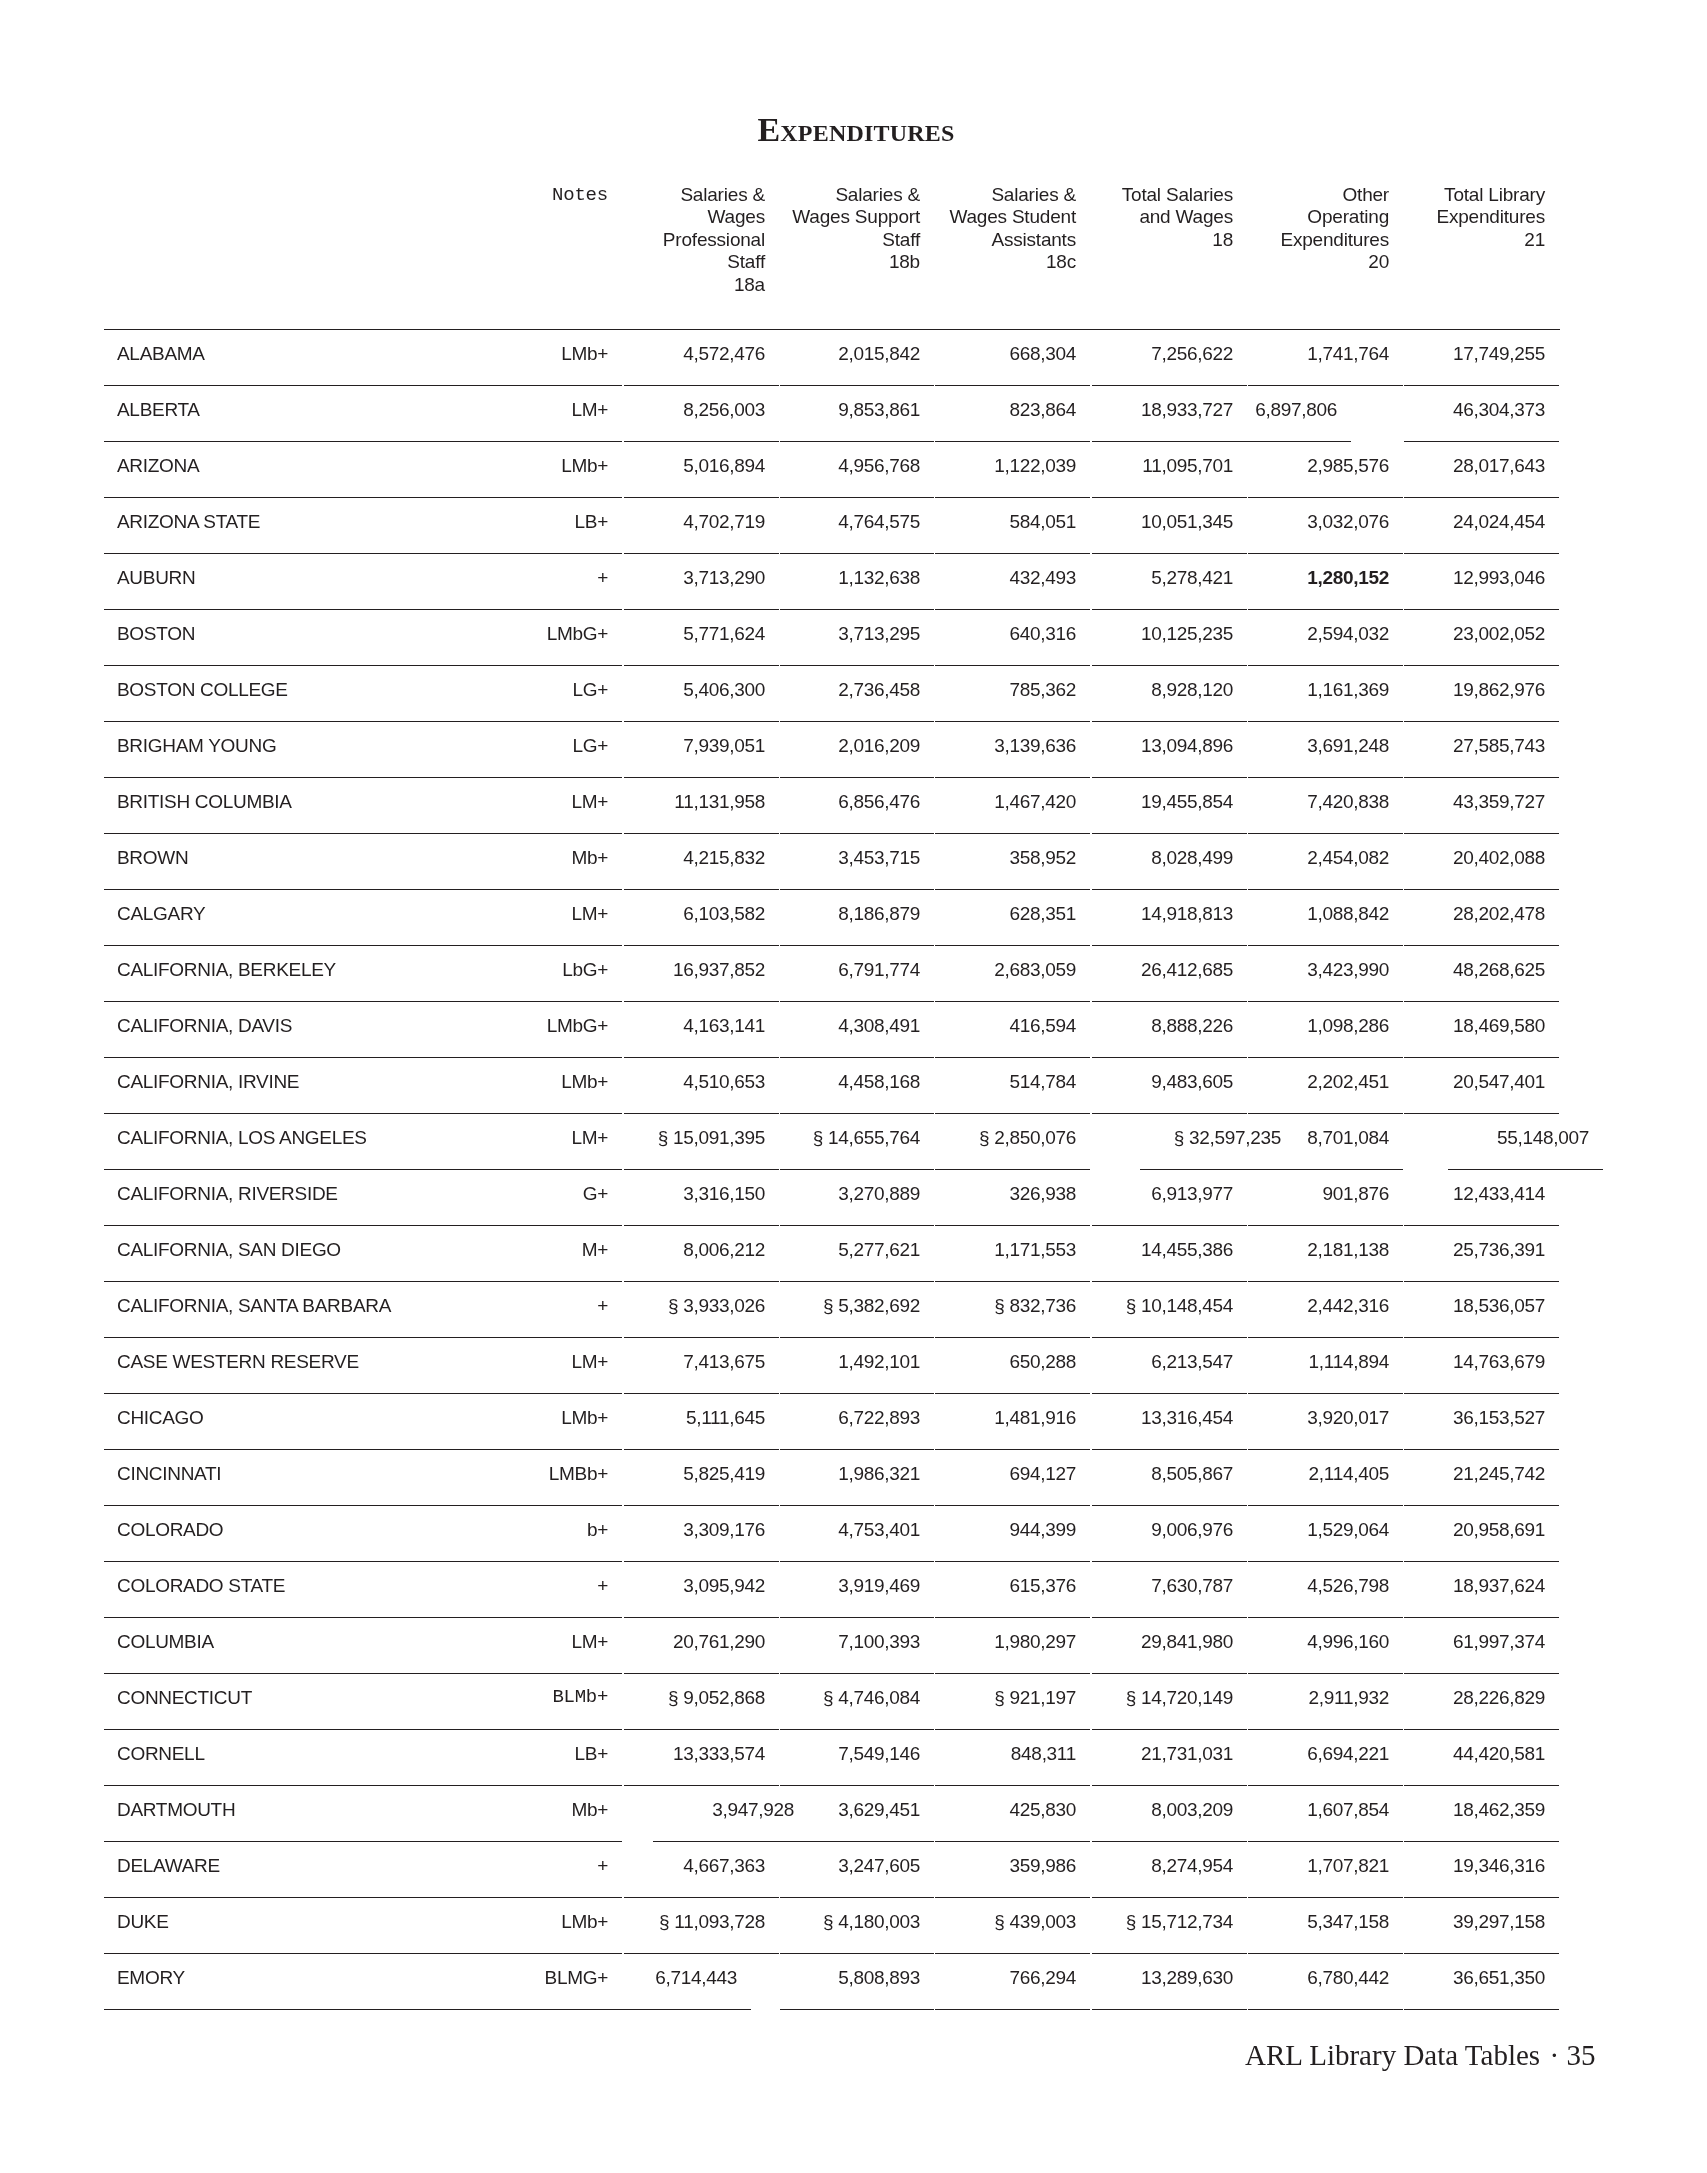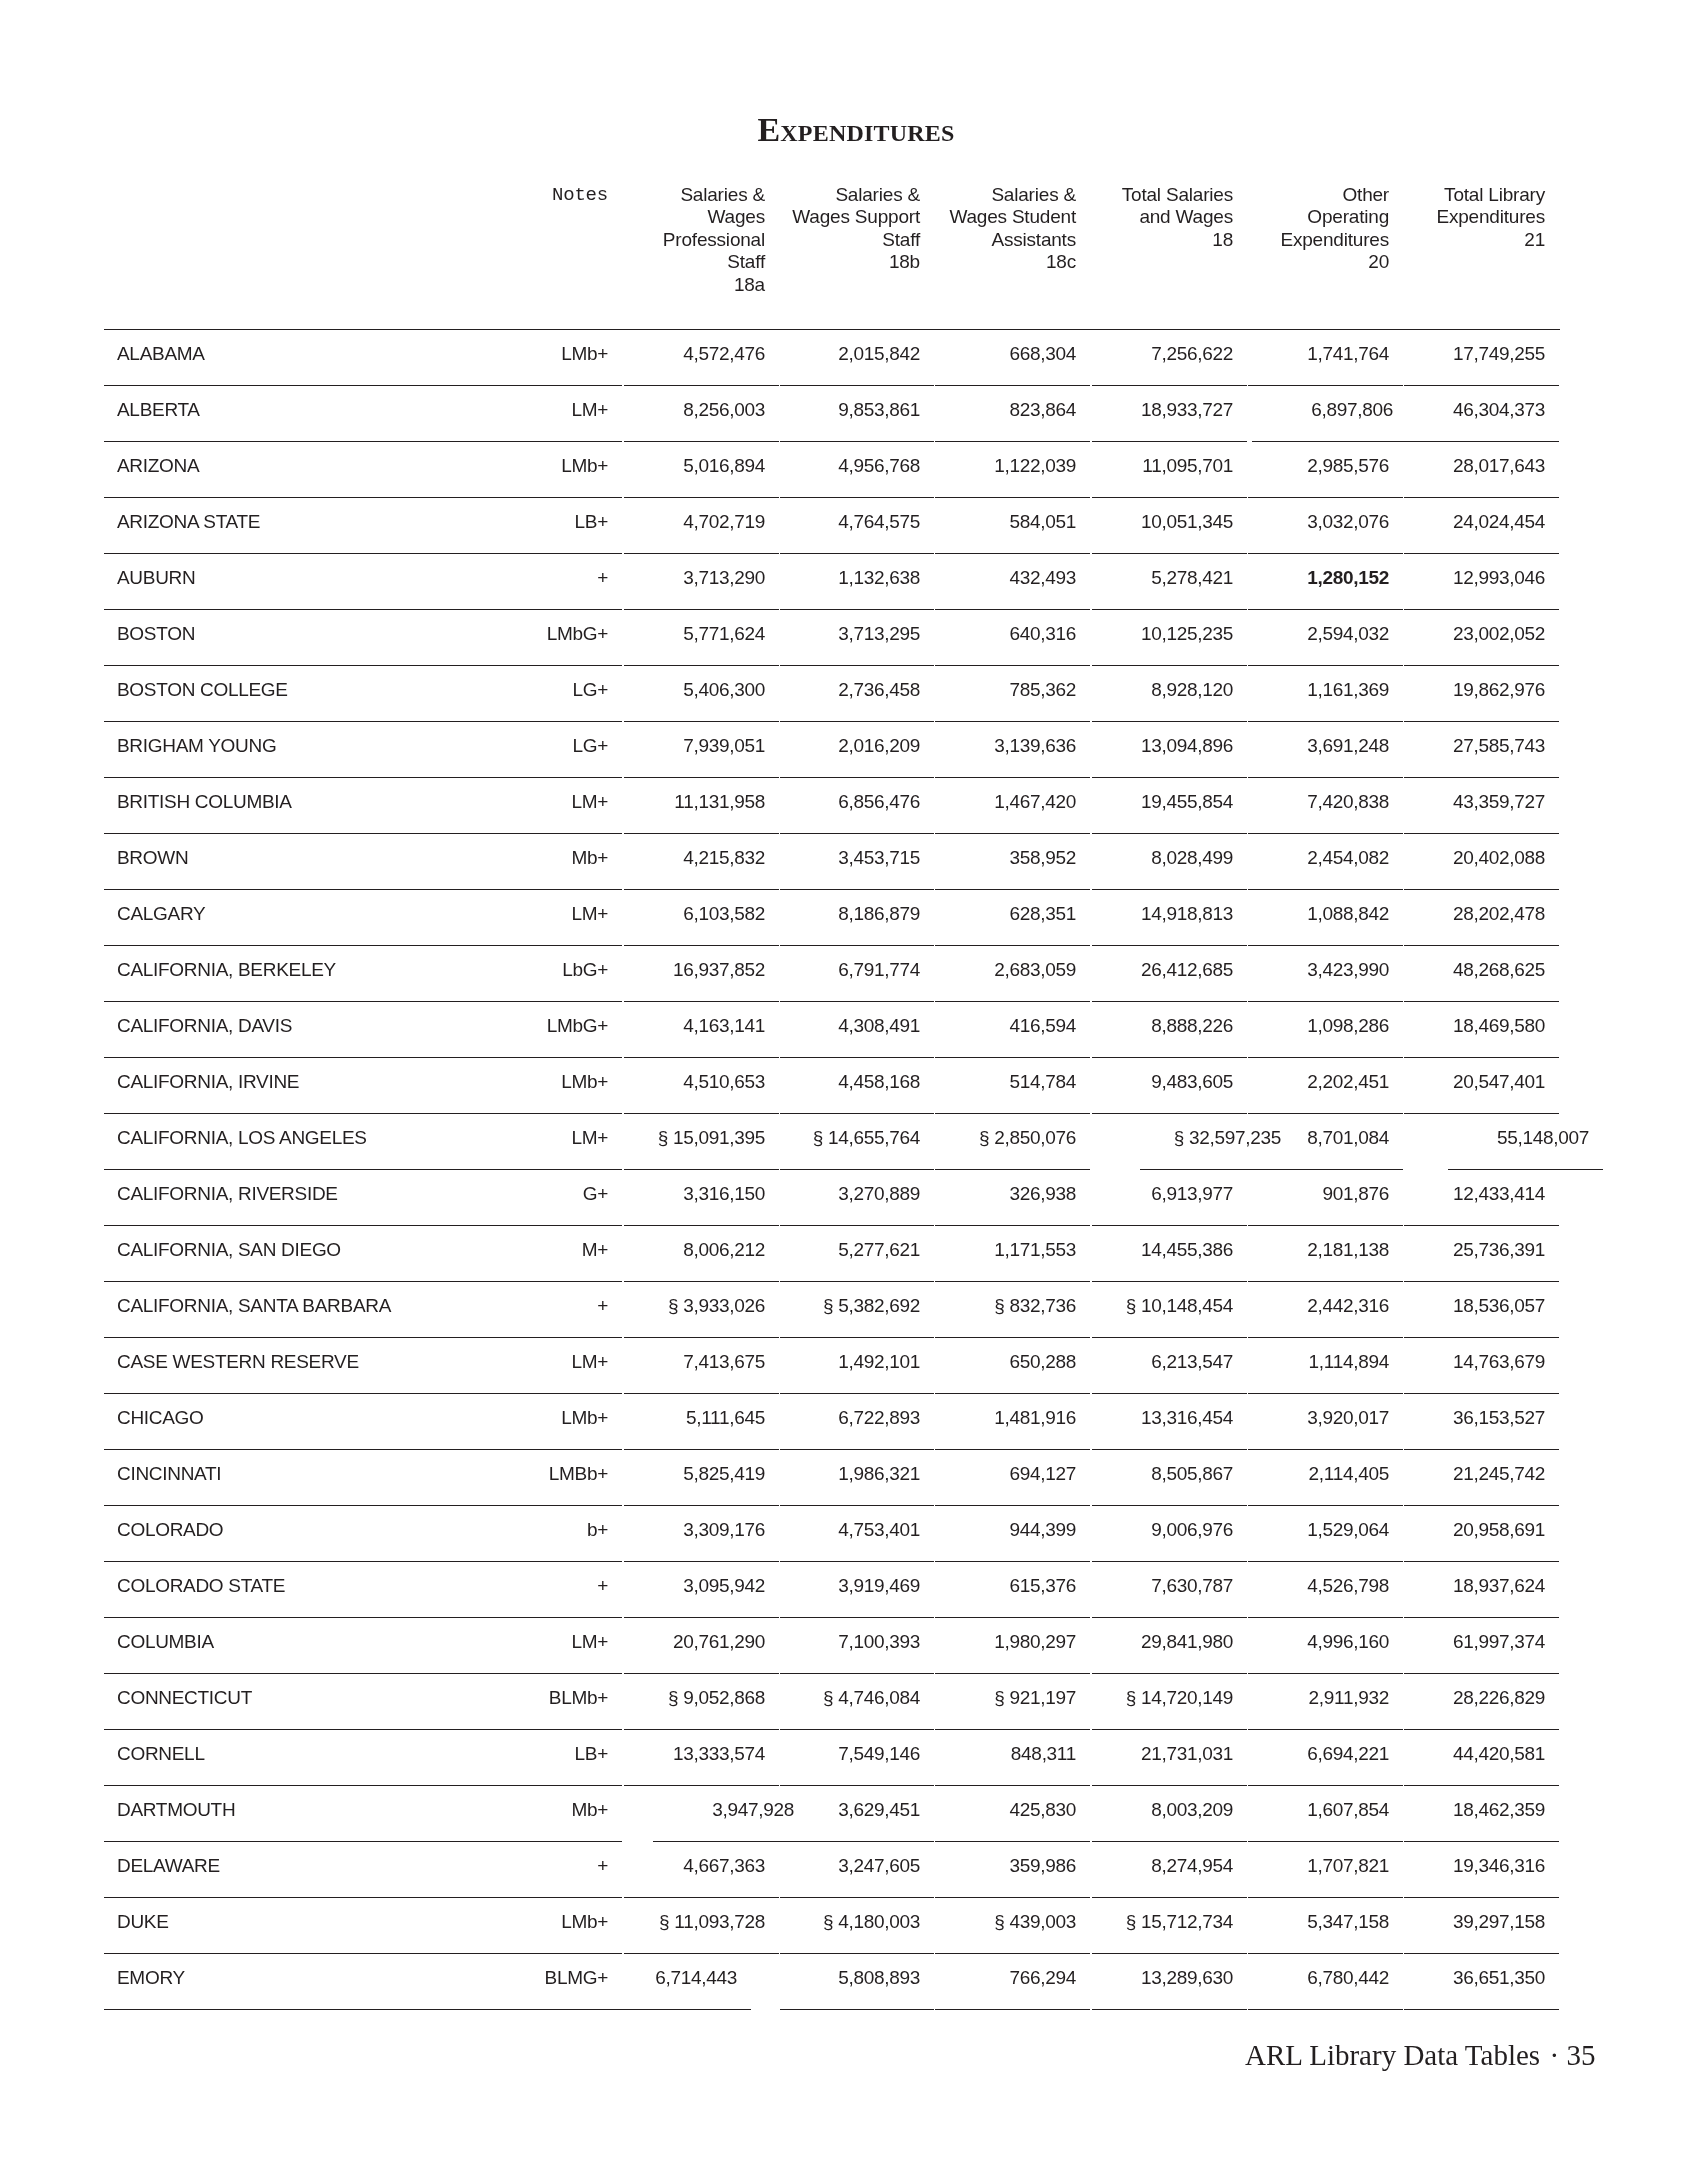--- a/index.html
+++ b/index.html
@@ -135,21 +135,21 @@
         <div class="cell num" style="left: 1144px; width: 155px;">1,741,764</div>
         <div class="cell num" style="left: 1300px; width: 155px;">17,749,255</div>
       </div>
       <div class="row">
         <div class="cell name" style="left: 0px; width: 363px;">ALBERTA</div>
         <div class="cell num" style="left: 363px; width: 155px;">LM+</div>
         <div class="cell num" style="left: 520px; width: 155px;">8,256,003</div>
         <div class="cell num" style="left: 676px; width: 154px;">9,853,861</div>
         <div class="cell num" style="left: 831px; width: 155px;">823,864</div>
         <div class="cell num" style="left: 988px; width: 155px;">18,933,727</div>
-        <div class="cell num" style="left: 1148px; width: 155px;">6,897,806</div>
+        <div class="cell num" style="left: 1092px; width: 155px;">6,897,806</div>
         <div class="cell num" style="left: 1300px; width: 155px;">46,304,373</div>
       </div>
       <div class="row">
         <div class="cell name" style="left: 0px; width: 363px;">ARIZONA</div>
         <div class="cell num" style="left: 363px; width: 155px;">LMb+</div>
         <div class="cell num" style="left: 520px; width: 155px;">5,016,894</div>
         <div class="cell num" style="left: 676px; width: 154px;">4,956,768</div>
         <div class="cell num" style="left: 831px; width: 155px;">1,122,039</div>
         <div class="cell num" style="left: 988px; width: 155px;">11,095,701</div>
         <div class="cell num" style="left: 1144px; width: 155px;">2,985,576</div>
@@ -360,21 +360,21 @@
         <div class="cell num" style="left: 363px; width: 155px;">LM+</div>
         <div class="cell num" style="left: 520px; width: 155px;">20,761,290</div>
         <div class="cell num" style="left: 676px; width: 154px;">7,100,393</div>
         <div class="cell num" style="left: 831px; width: 155px;">1,980,297</div>
         <div class="cell num" style="left: 988px; width: 155px;">29,841,980</div>
         <div class="cell num" style="left: 1144px; width: 155px;">4,996,160</div>
         <div class="cell num" style="left: 1300px; width: 155px;">61,997,374</div>
       </div>
       <div class="row">
         <div class="cell name" style="left: 0px; width: 363px;">CONNECTICUT</div>
-        <div class="cell num" style="left: 363px; width: 155px;">BLMb+</div>
+        <div class="cell num" style="left: 363px; width: 155px; font-family: Liberation Mono, monospace;">BLMb+</div>
         <div class="cell num" style="left: 520px; width: 155px;">§ 9,052,868</div>
         <div class="cell num" style="left: 676px; width: 154px;">§ 4,746,084</div>
         <div class="cell num" style="left: 831px; width: 155px;">§ 921,197</div>
         <div class="cell num" style="left: 988px; width: 155px;">§ 14,720,149</div>
         <div class="cell num" style="left: 1144px; width: 155px;">2,911,932</div>
         <div class="cell num" style="left: 1300px; width: 155px;">28,226,829</div>
       </div>
       <div class="row">
         <div class="cell name" style="left: 0px; width: 363px;">CORNELL</div>
         <div class="cell num" style="left: 363px; width: 155px;">LB+</div>

